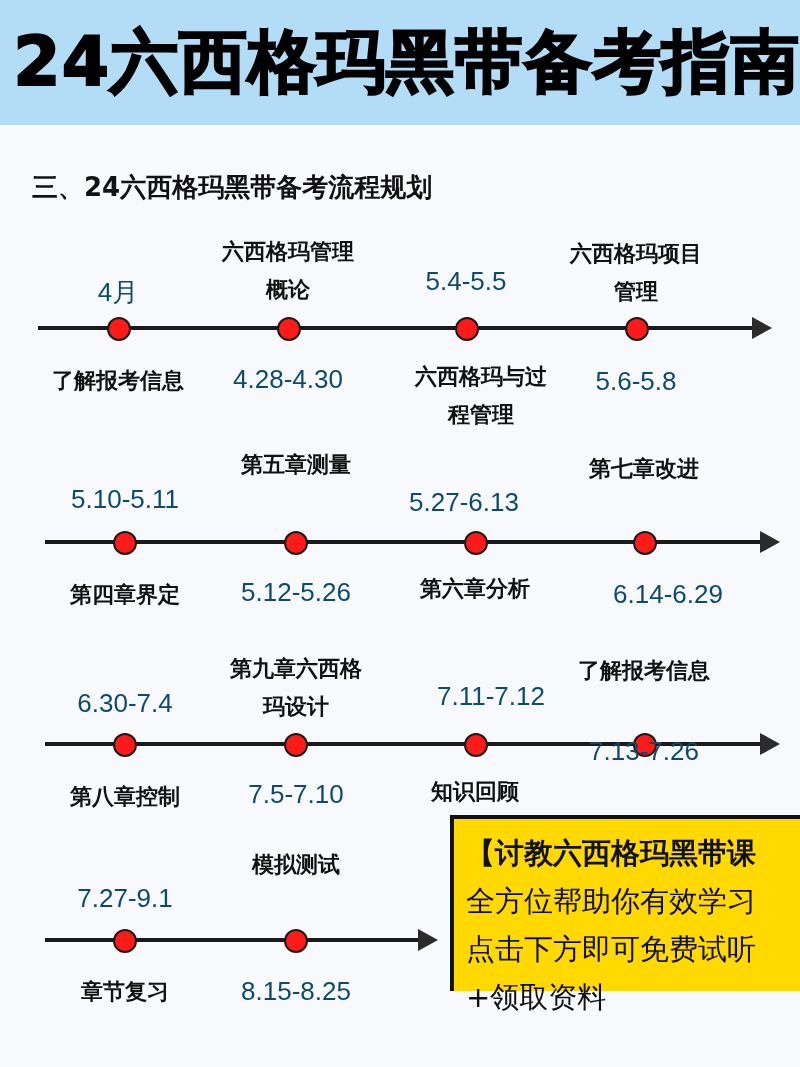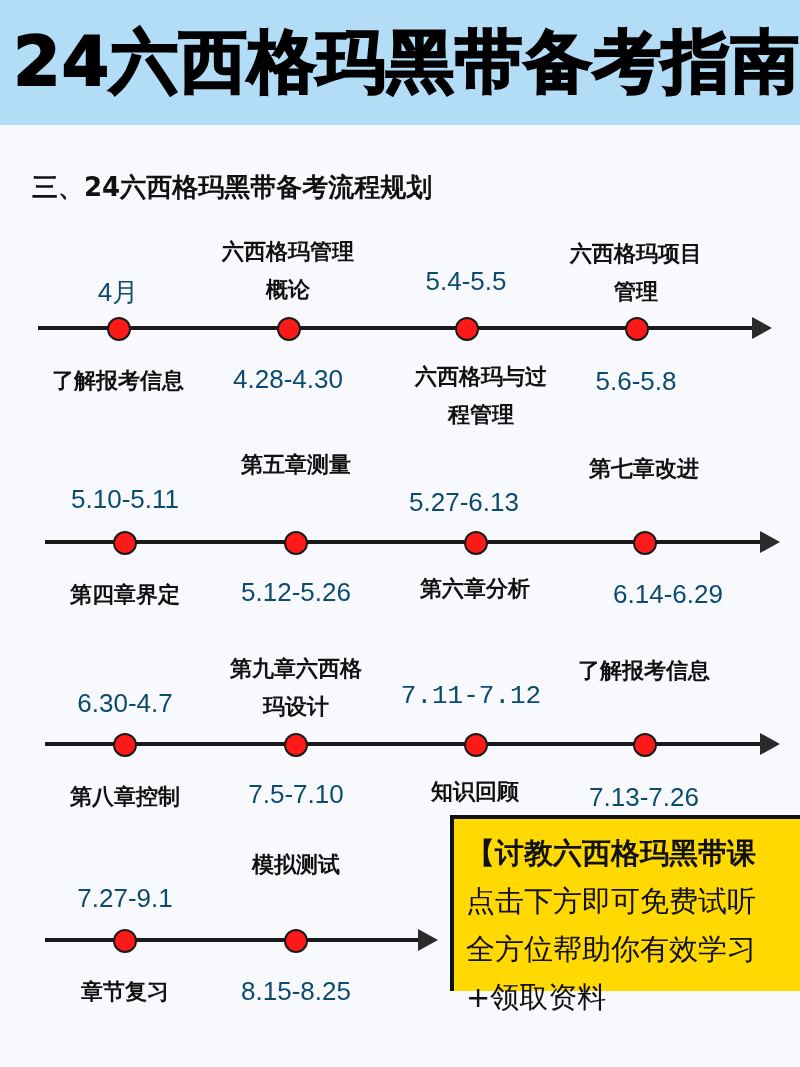--- a/index.html
+++ b/index.html
@@ -118,47 +118,47 @@
 </div>
 
 <div>
   <div class="line" style="left:45px; top:742px; width:720px;"></div>
   <div class="arrow" style="left:760px; top:733px;"></div>
   <div class="dot" style="left:113px; top:733px;"></div>
   <div class="dot" style="left:284px; top:733px;"></div>
   <div class="dot" style="left:464px; top:733px;"></div>
   <div class="dot" style="left:633px; top:733px;"></div>
 
-  <div class="date" style="left:125px; top:684px;">6.30-4.7</div>
+  <div class="date" style="left:125px; top:684px;">6.30-7.4</div>
   <div class="lbl" style="left:125px; top:778px;">第八章控制</div>
 
   <div class="lbl" style="left:296px; top:650px;">
     <span style="white-space:pre-line; display:block;">第九章六西格
 玛设计</span>
   </div>
   <div class="date" style="left:296px; top:775px;">7.5-7.10</div>
 
-  <div class="date" style="left:471px; top:677px;font-family:Liberation Mono, monospace;">7.11-7.12</div>
+  <div class="date" style="left:491px; top:677px;">7.11-7.12</div>
   <div class="lbl" style="left:475px; top:773px;">知识回顾</div>
 
   <div class="lbl" style="left:644px; top:652px;">了解报考信息</div>
-  <div class="date" style="left:644px; top:778px;text-align:right;">7.13-7.26</div>
+  <div class="date" style="left:644px; top:732px;text-align:right;">7.13-7.26</div>
 </div>
 
 <div>
   <div class="line" style="left:45px; top:938px; width:378px;"></div>
   <div class="arrow" style="left:418px; top:929px;"></div>
   <div class="dot" style="left:113px; top:929px;"></div>
   <div class="dot" style="left:284px; top:929px;"></div>
 
   <div class="date" style="left:125px; top:879px;">7.27-9.1</div>
   <div class="lbl" style="left:125px; top:973px;">章节复习</div>
 
   <div class="lbl" style="left:296px; top:846px;text-align:center;">模拟测试</div>
   <div class="date" style="left:296px; top:972px;">8.15-8.25</div>
 </div>
 
 <div class="promo">
   <div class="promo-bold">【讨教六西格玛黑带课</div>
+  <div>全方位帮助你有效学习</div>
   <div>点击下方即可免费试听</div>
-  <div>全方位帮助你有效学习</div>
   <div>+领取资料</div>
 </div>
 
 </body></html>

